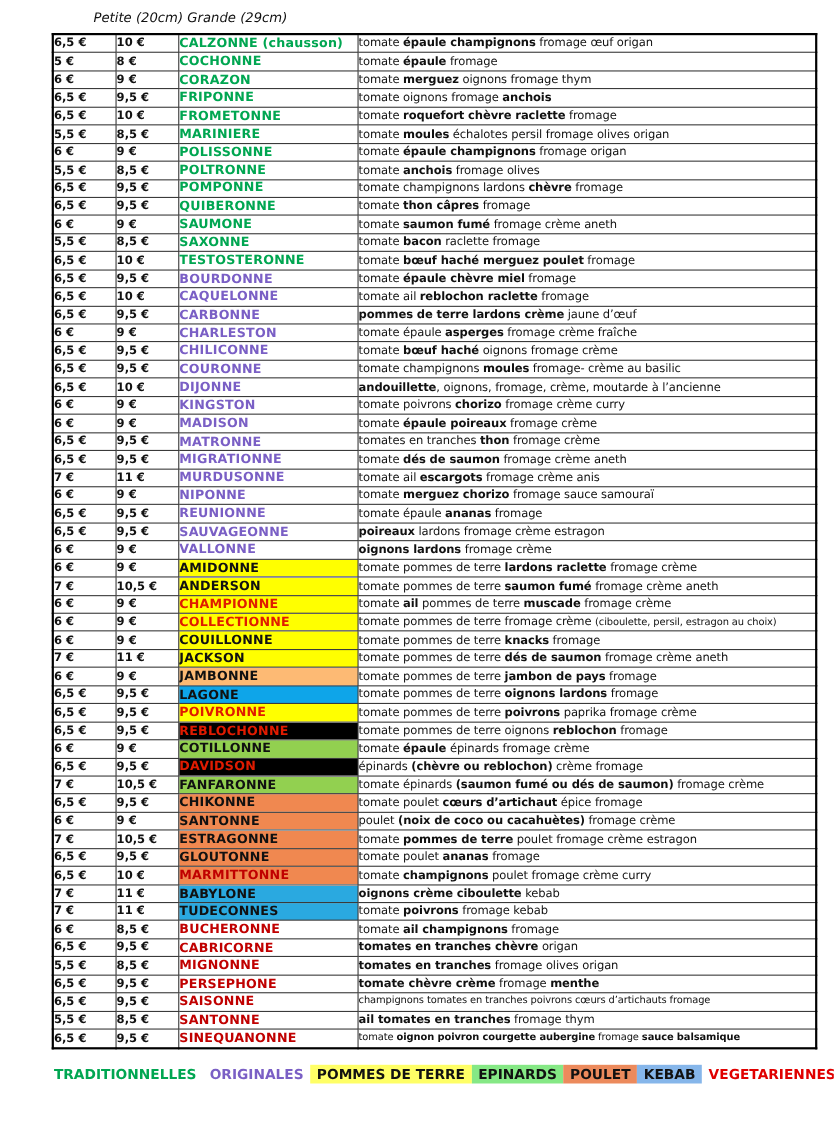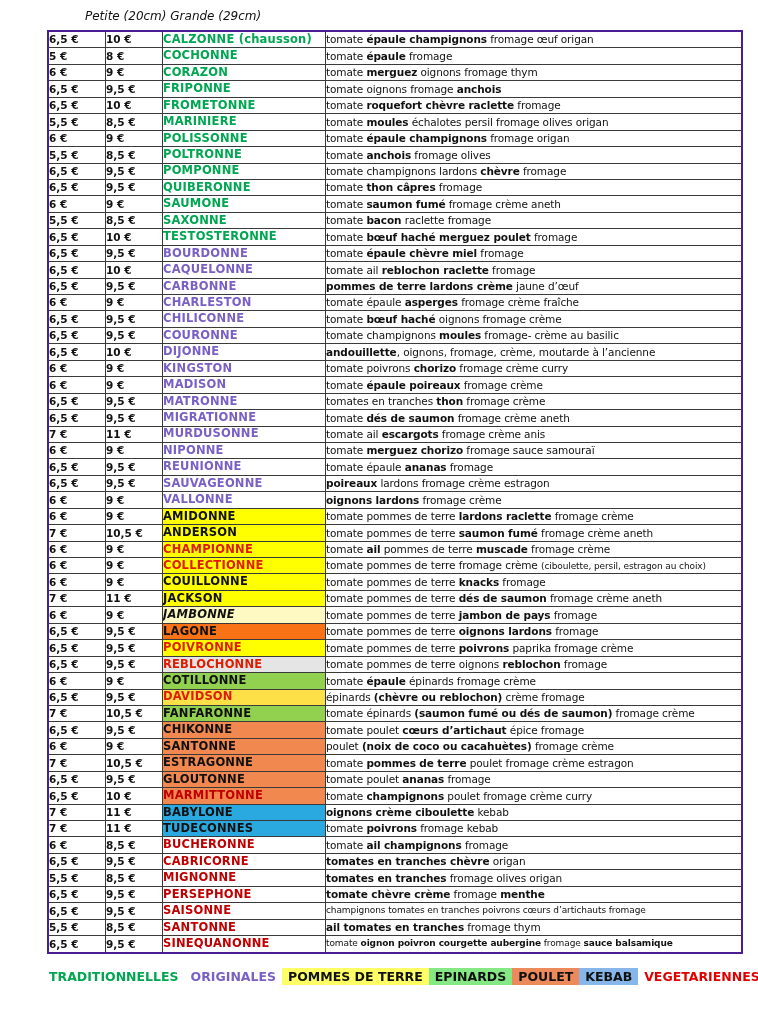--- a/index.html
+++ b/index.html
@@ -10,21 +10,21 @@
   }
   .page{position:relative;width:758px;height:1024px;padding-left:15px;}
   .topbar{display:flex;align-items:flex-start;padding-top:9px;font-size:12px;}
   .sizes{margin-left:70px;font-style:italic;white-space:nowrap;}
   .pizzline{margin-left:auto;margin-right:6px;white-space:nowrap;font-size:12.5px;}
   .pizzline .it{font-style:italic;}
   .pizzline .red{color:#c0392b;}
   table.menu{
     border-collapse:collapse;table-layout:fixed;
     margin:7px 0 0 32px;width:696px;
-    border:2px solid #4c1d95;
+    border:2px solid #000000;
   }
   table.menu td{
     border:1px solid #3a3a3a;
     height:15.45px;padding:0;overflow:hidden;white-space:nowrap;
     vertical-align:middle;line-height:1;
   }
   td.p{width:56px;font-weight:bold;font-size:10.5px;padding-left:8px;}
   td.n{width:162px;font-weight:bold;font-size:11.5px;padding-left:10px;letter-spacing:.2px;}
   td.i{font-size:10.5px;padding-left:13px;letter-spacing:-.1px;}
   td.i.small{font-size:9px;}
@@ -256,51 +256,51 @@
         </tr>
         <tr>
           <td class="p">7 €</td>
           <td class="p">11 €</td>
           <td class="n" style="color:#111111;background:#ffff00;">JACKSON</td>
           <td class="i">tomate pommes de terre  <b>dés de saumon</b> fromage crème aneth</td>
         </tr>
         <tr>
           <td class="p">6 €</td>
           <td class="p">9 €</td>
-          <td class="n" style="color:#111111;background:#fef9c3;font-style:italic;">JAMBONNE</td>
+          <td class="n" style="color:#111111;background:#fdba74;">JAMBONNE</td>
           <td class="i">tomate pommes de terre <b>jambon de pays</b> fromage</td>
         </tr>
         <tr>
           <td class="p">6,5 €</td>
           <td class="p">9,5 €</td>
-          <td class="n" style="color:#111111;background:#f97316;">LAGONE</td>
+          <td class="n" style="color:#111111;background:#0ea5e9;">LAGONE</td>
           <td class="i">tomate pommes de terre <b>oignons lardons</b> fromage</td>
         </tr>
         <tr>
           <td class="p">6,5 €</td>
           <td class="p">9,5 €</td>
           <td class="n" style="color:#e01b00;background:#ffff00;">POIVRONNE</td>
           <td class="i">tomate pommes de terre <b>poivrons</b> paprika fromage crème</td>
         </tr>
         <tr>
           <td class="p">6,5 €</td>
           <td class="p">9,5 €</td>
-          <td class="n" style="color:#e01b00;background:#e5e5e5;">REBLOCHONNE</td>
+          <td class="n" style="color:#e01b00;background:#000000;">REBLOCHONNE</td>
           <td class="i">tomate pommes de terre oignons <b>reblochon</b> fromage</td>
         </tr>
         <tr>
           <td class="p">6 €</td>
           <td class="p">9 €</td>
           <td class="n" style="color:#111111;background:#92d050;">COTILLONNE</td>
           <td class="i">tomate <b>épaule</b> épinards fromage crème</td>
         </tr>
         <tr>
           <td class="p">6,5 €</td>
           <td class="p">9,5 €</td>
-          <td class="n" style="color:#e01b00;background:#fde047;">DAVIDSON</td>
+          <td class="n" style="color:#e01b00;background:#000000;">DAVIDSON</td>
           <td class="i">épinards <b>(chèvre ou reblochon)</b> crème fromage</td>
         </tr>
         <tr>
           <td class="p">7 €</td>
           <td class="p">10,5 €</td>
           <td class="n" style="color:#111111;background:#92d050;">FANFARONNE</td>
           <td class="i">tomate épinards <b>(saumon fumé ou dés de saumon)</b> fromage crème</td>
         </tr>
         <tr>
           <td class="p">6,5 €</td>

